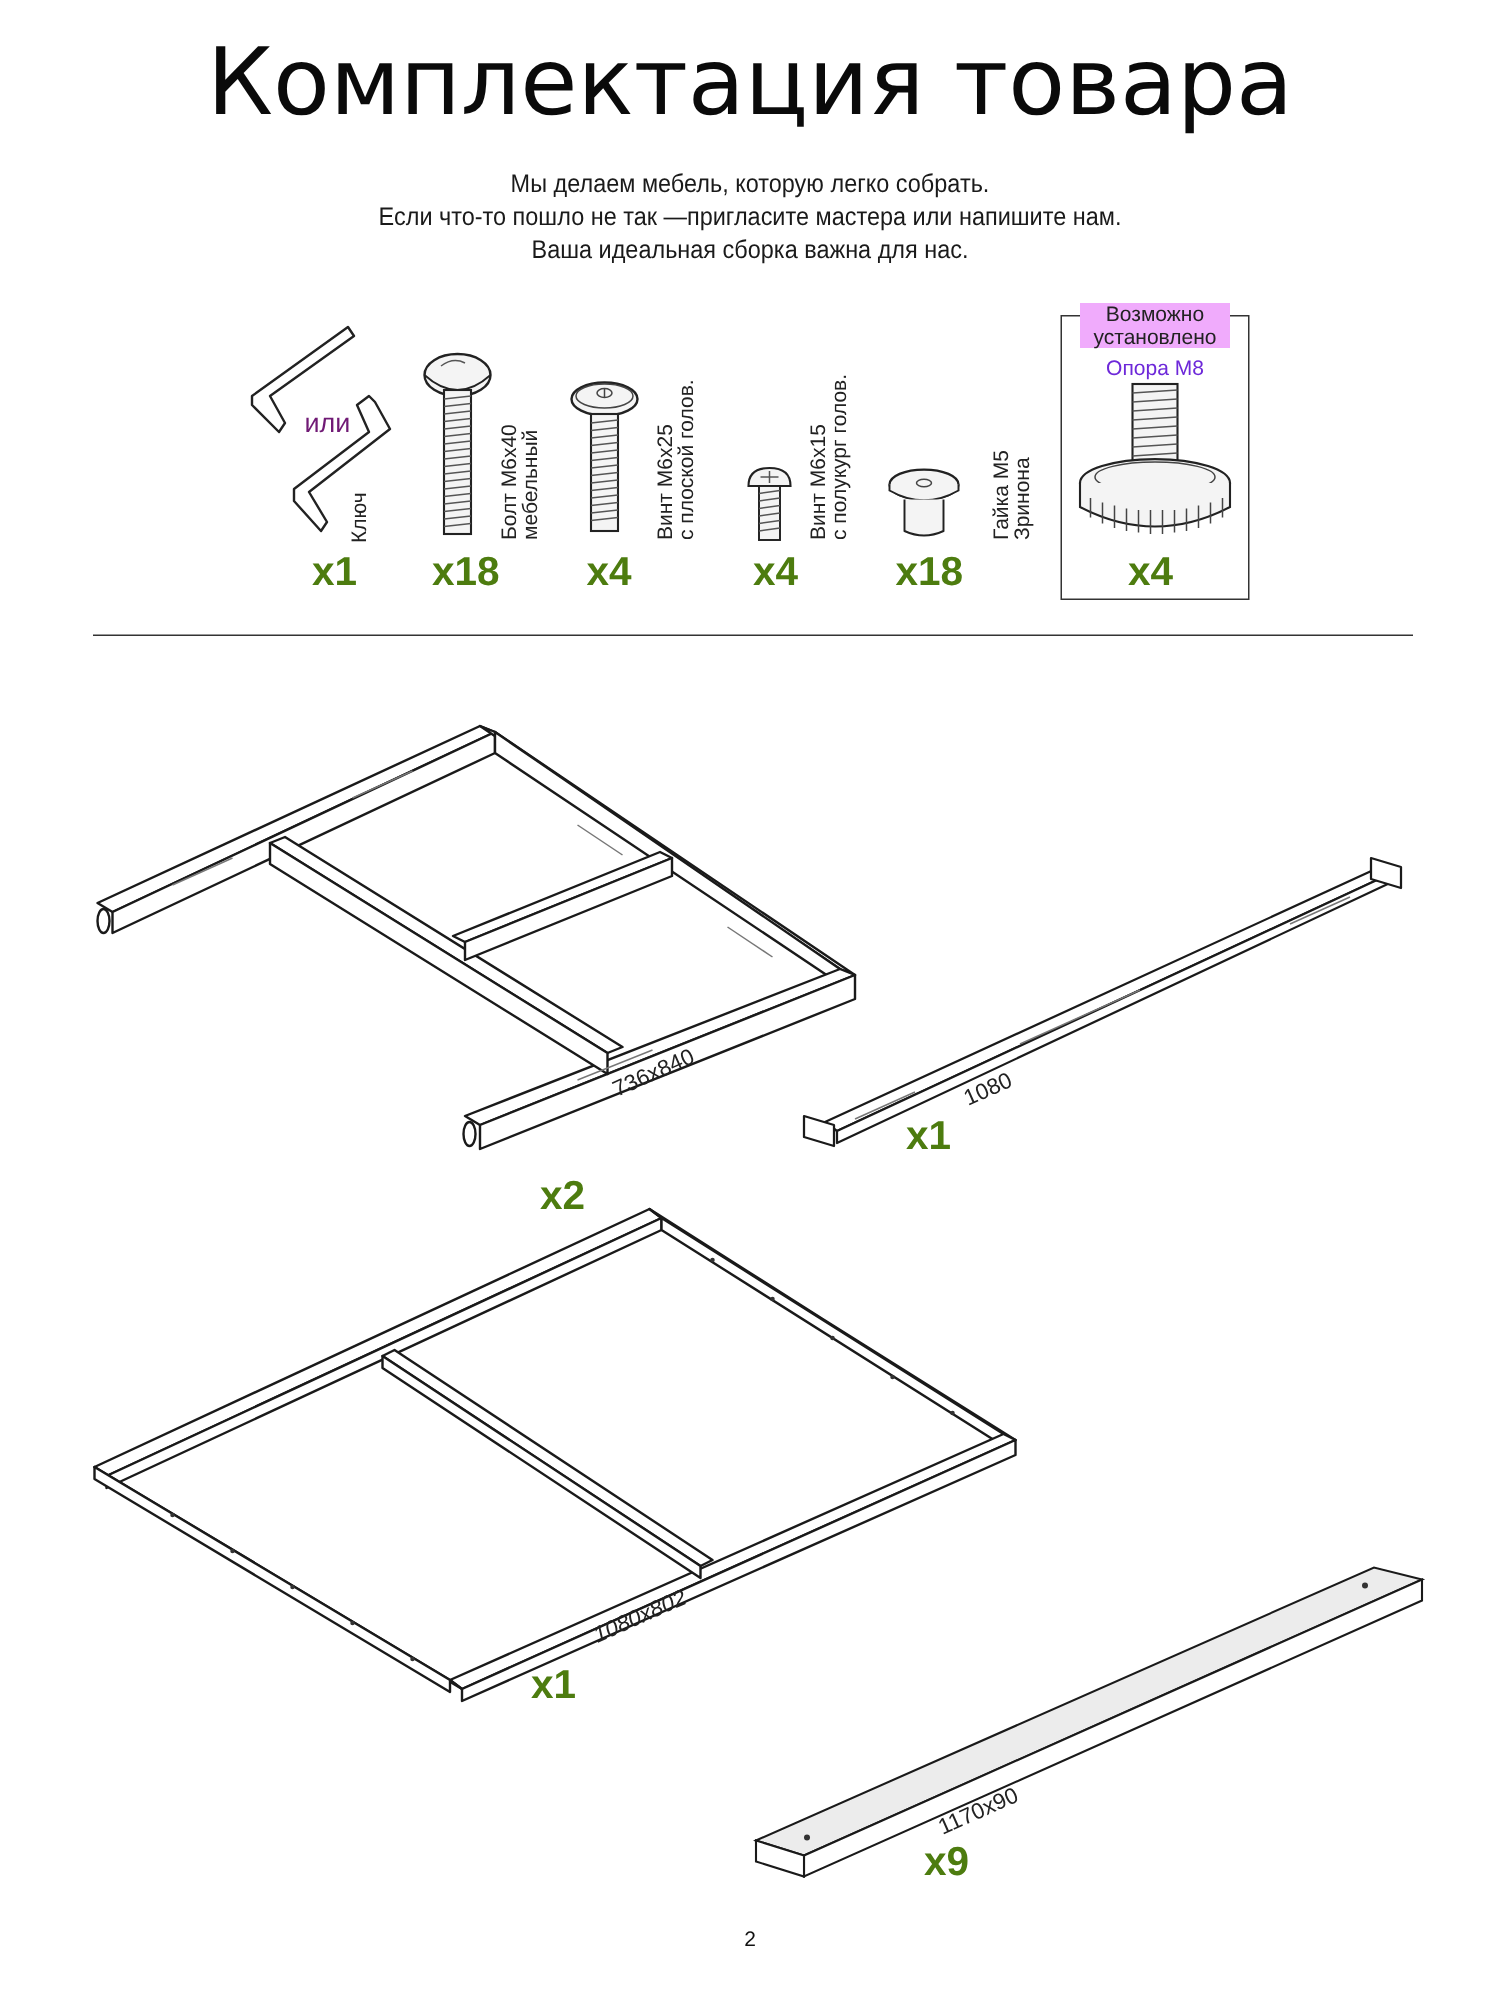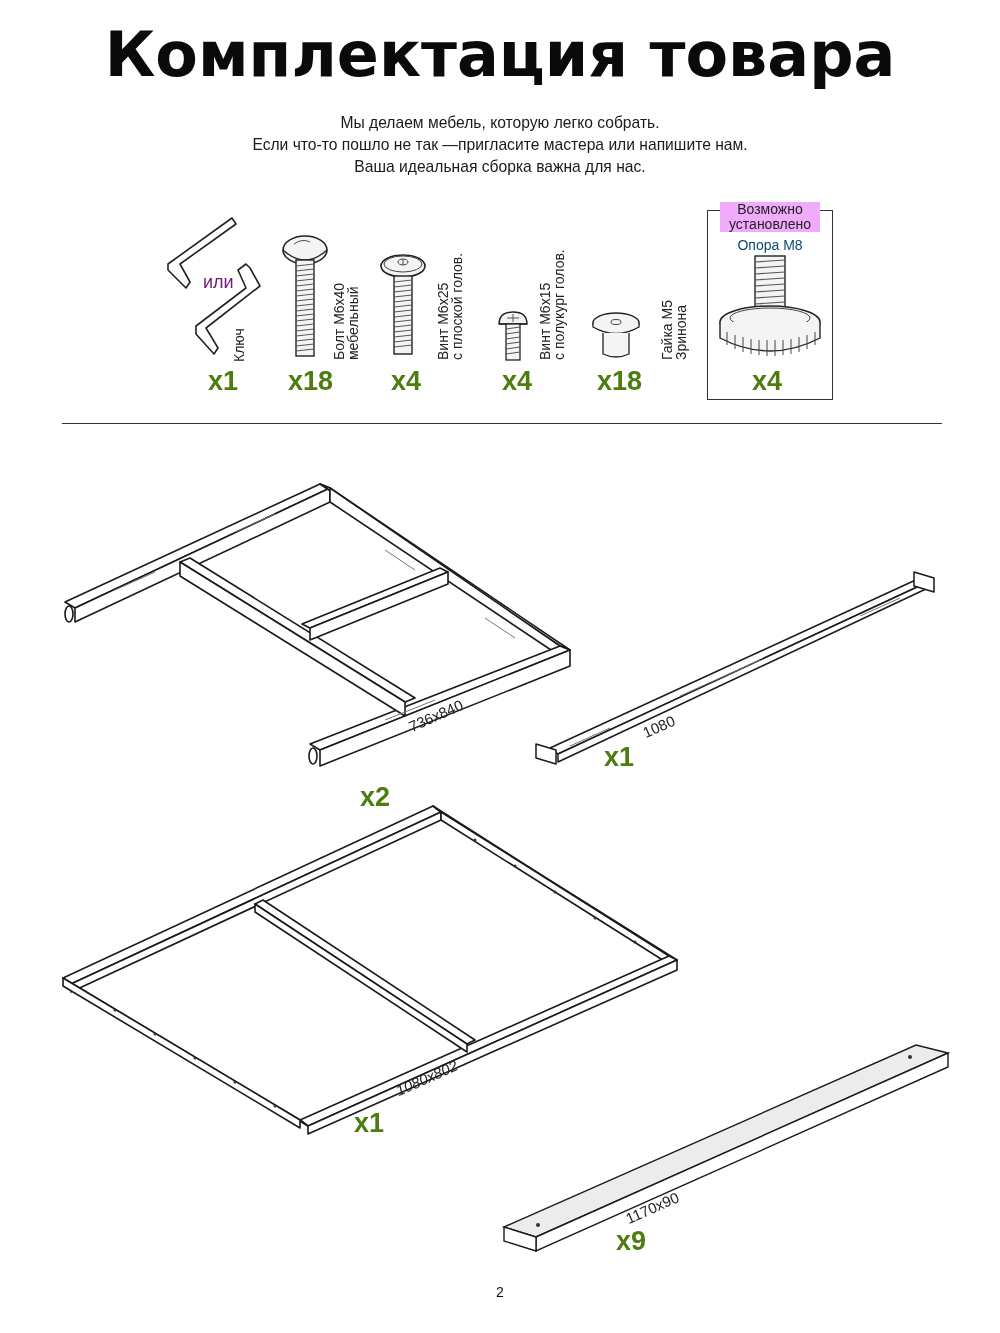--- a/index.html
+++ b/index.html
@@ -1,25 +1,25 @@
 <!DOCTYPE html>
 <html><head>
 <meta charset="utf-8">
 <style>
   html, body { margin: 0; padding: 0; background: #ffffff; }
   body { width: 1000px; height: 1333px; position: relative; overflow: hidden; font-family: "Liberation Sans", sans-serif; color: #111; }
   .abs { position: absolute; }
-  .title { left: 0; width: 1000px; top: 18px; text-align: center; font-family: "DejaVu Sans", sans-serif; font-weight: bold; font-size: 62px; letter-spacing: 0px; color: #0a0a0a; }
+  .title { left: 0; width: 1000px; top: 18px; text-align: center; font-family: "DejaVu Sans", sans-serif; font-weight: normal; font-size: 62px; letter-spacing: 0px; color: #0a0a0a; }
   .intro { left: 0; width: 1000px; top: 112px; text-align: center; font-family: "Liberation Sans", sans-serif; font-size: 17px; line-height: 22px; color: #1a1a1a; transform: scaleX(0.92); }
   .intro div { white-space: nowrap; }
   .qty { font-family: "Liberation Sans", sans-serif; font-weight: bold; font-size: 27px; color: #4d7c0f; }
   .vlabel { font-family: "Liberation Sans", sans-serif; font-size: 14px; line-height: 14px; color: #222; transform-origin: left top; transform: rotate(-90deg); white-space: nowrap; }
   .fitbox { left: 707px; top: 210px; width: 126px; height: 190px; border: 1px solid #333; box-sizing: border-box; }
   .fitbox-legend { left: 720px; top: 202px; width: 100px; text-align: center; background: #f0abfc; font-size: 14px; line-height: 15px; color: #222; }
-  .fitbox-name { left: 707px; top: 237px; width: 126px; text-align: center; font-size: 14px; color: #0c4a6e; }
+  .fitbox-name { left: 707px; top: 237px; width: 126px; text-align: center; font-size: 14px; color: #6d28d9; }
   .divider { left: 62px; top: 423px; width: 880px; height: 1px; background: #333; }
   .dim { font-family: "Liberation Sans", sans-serif; font-size: 15px; color: #222; transform-origin: left bottom; white-space: nowrap; }
   .page-num { left: 0; width: 1000px; top: 1284px; text-align: center; font-size: 14px; color: #111; }
   svg { position: absolute; overflow: visible; }
 </style>
 </head>
 <body>
 
 <div class="abs title">Комплектация товара</div>
 <div class="abs intro">

